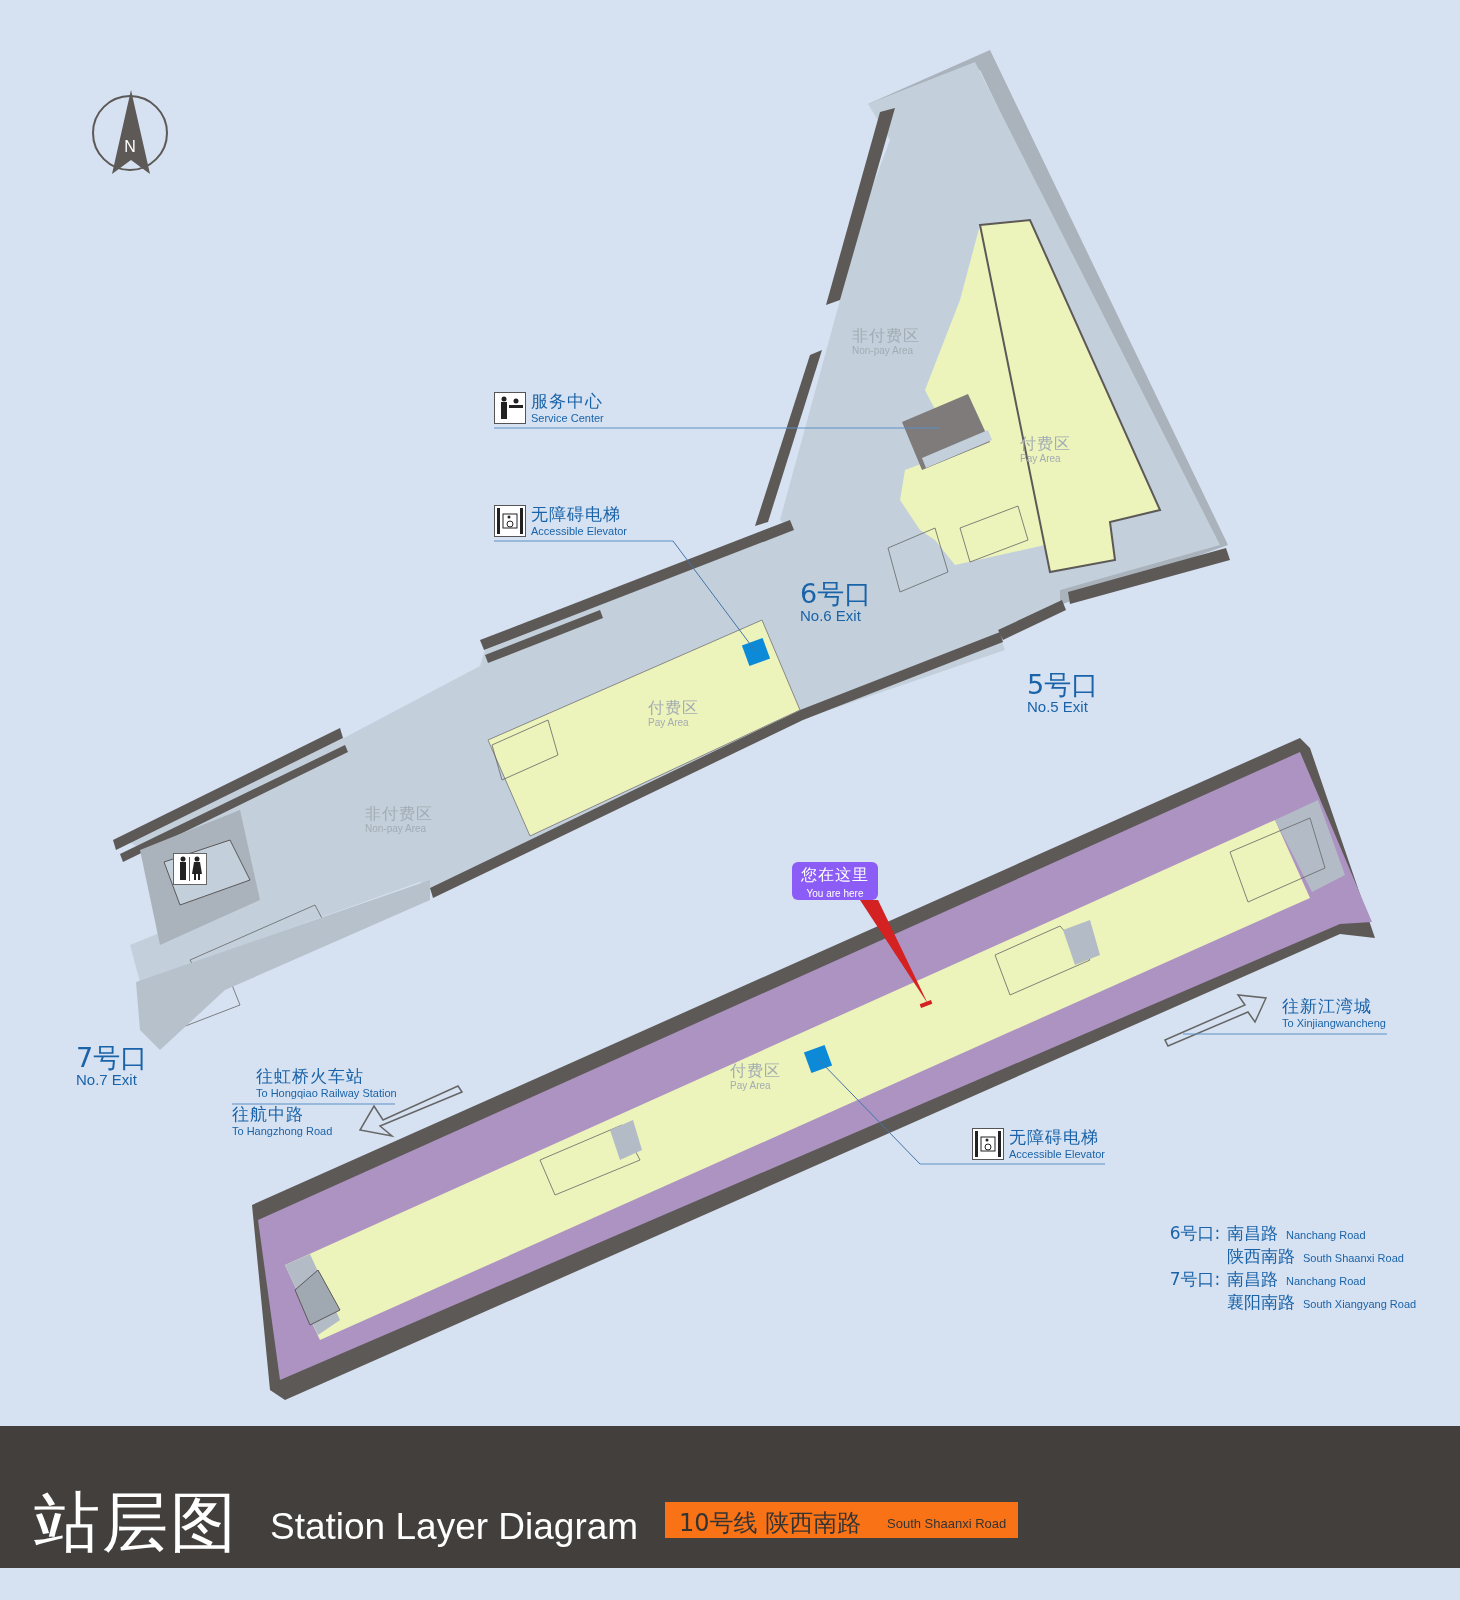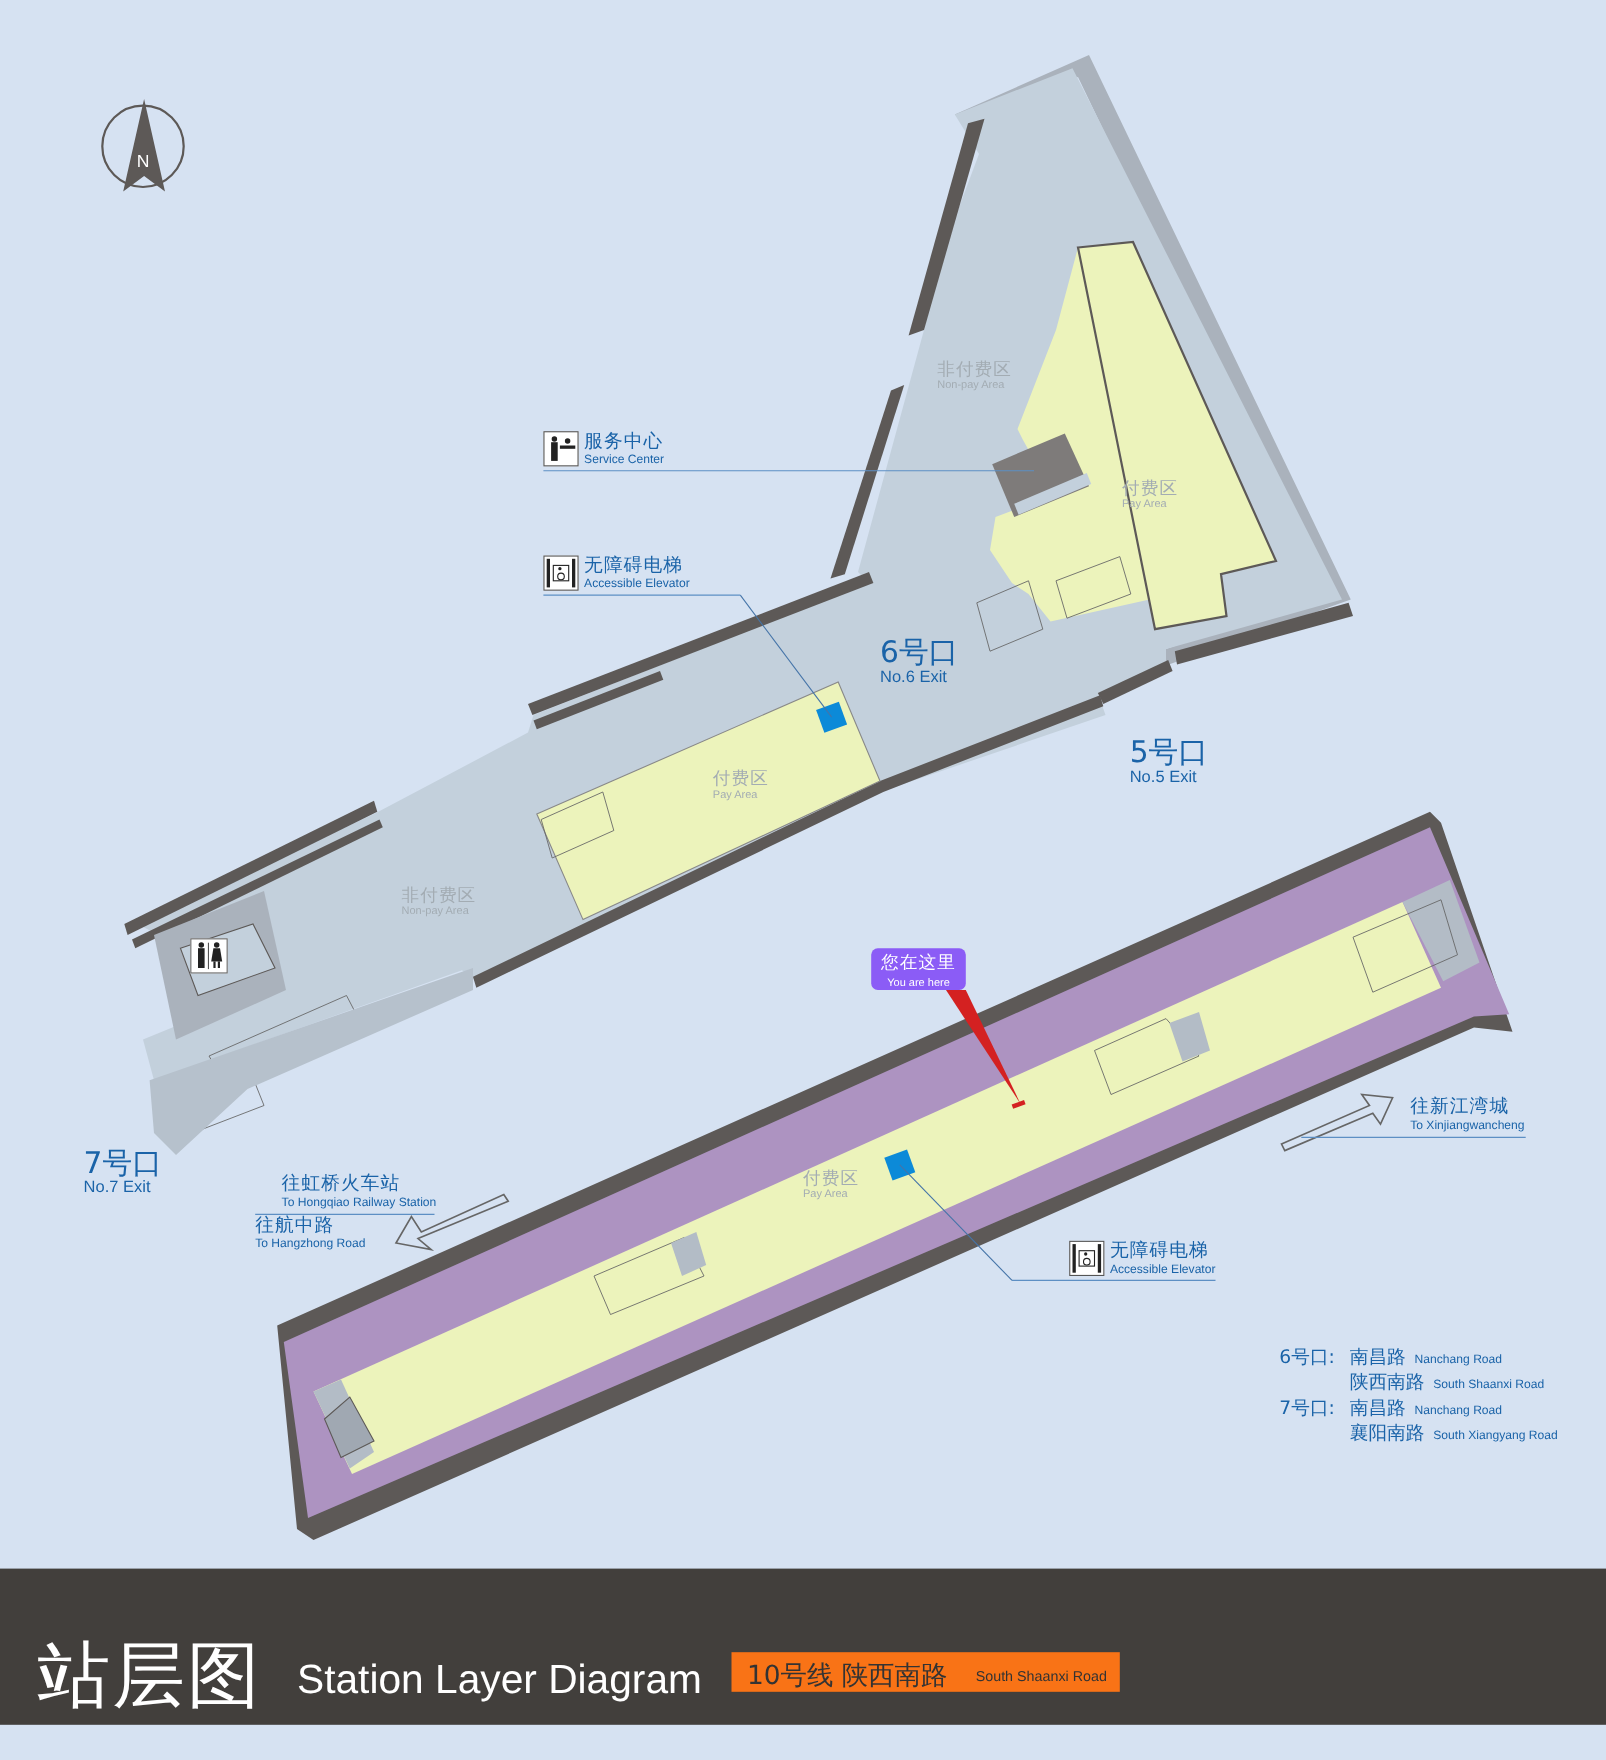--- a/index.html
+++ b/index.html
@@ -20,21 +20,21 @@
   #you { position:absolute; left:792px; top:862px; width:86px; height:38px; background:#8b5cf6; border-radius:6px;
          color:#fff; text-align:center; }
   #you .c { font-size:16px; margin-top:3px; letter-spacing:1px; }
   #you .e { font-size:10px; font-family:"Liberation Sans", sans-serif; margin-top:2px; }
   #banner { position:absolute; left:0; top:1426px; width:1460px; height:142px; background:#423f3c; }
   #banner .title-cn { position:absolute; left:34px; top:52px; font-size:66px; color:#fff; letter-spacing:2px; }
   #banner .title-en { position:absolute; left:270px; top:80px; font-size:37px; color:#fff; font-family:Liberation Sans, sans-serif; }
   #banner .station { position:absolute; left:665px; top:76px; width:353px; height:36px; background:#f97316; color:#333; }
   #banner .station .line { position:absolute; left:14px; top:5px; font-size:24px; }
   #banner .station .road { position:absolute; left:222px; top:14px; font-size:13px; font-family:"Liberation Sans", sans-serif; }
-  .exit-legend { position:absolute; left:1163px; top:1222px; color:#1a63a8; }
+  .exit-legend { position:absolute; left:1163px; top:1222px; color:#1a63a8;text-align:center; }
   .exit-legend .row { height:23px; display:flex; align-items:baseline; }
   .exit-legend .k { width:64px; font-size:17px; }
   .exit-legend .v { font-size:17px; margin-right:8px; }
   .exit-legend .e { font-size:11px; font-family:"Liberation Sans", sans-serif; }
 </style>
 </head>
 <body>
 
 <svg id="map" viewBox="0 0 1460 1426" xmlns="http://www.w3.org/2000/svg">
 

